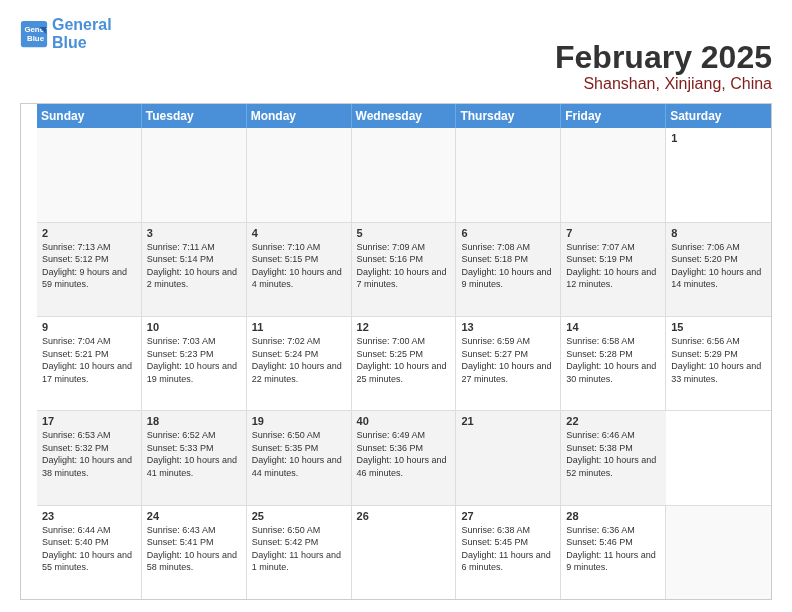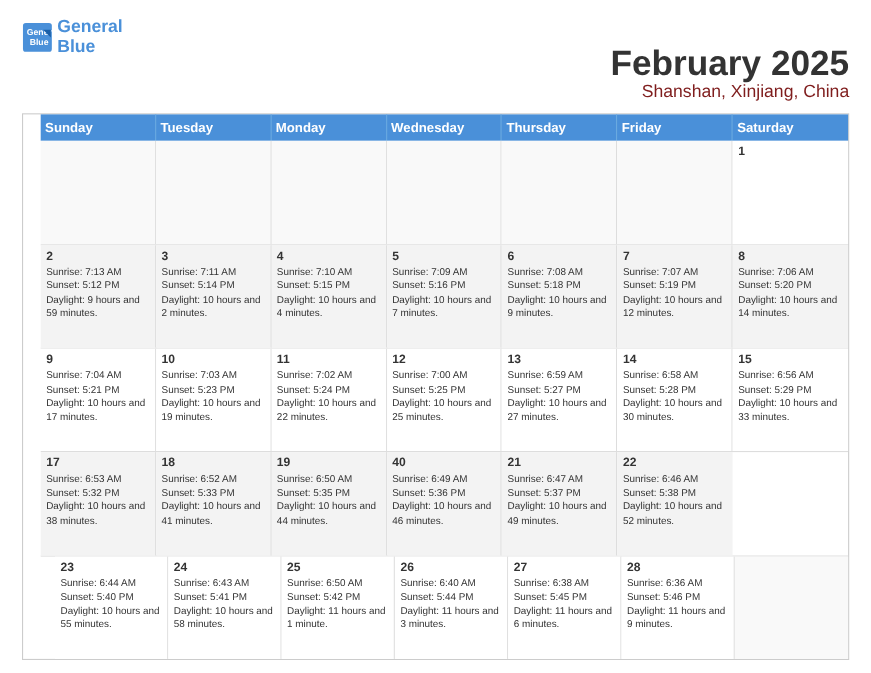--- a/index.html
+++ b/index.html
@@ -71,21 +71,21 @@
       flex: 1;
       display: flex;
       flex-direction: column;
     }
     .cal-row {
       display: grid;
       grid-template-columns: repeat(7, 1fr);
       flex: 1;
       border-bottom: 1px solid #ddd;
     }
-    .cal-row:last-child { border-bottom: none; margin-left: 13px; }
+    .cal-row:last-child { border-bottom: none; }
     .cal-cell {
       border-right: 1px solid #ddd;
       padding: 4px 5px;
       font-size: 9.5px;
       color: #333;
       vertical-align: top;
       background: #fff;
       min-height: 0;
     }
     .cal-cell:last-child { border-right: none; }
@@ -276,24 +276,20 @@
           </div>
           <div class="cal-cell shaded">
             <span class="day-num">40</span>
             <div class="cell-info">Sunrise: 6:49 AM
 Sunset: 5:36 PM
 Daylight: 10 hours
 and 46 minutes.</div>
           </div>
           <div class="cal-cell shaded">
             <span class="day-num">21</span>
-            <div class="cell-info">Sunrise: 6:47 AM
-Sunset: 5:37 PM
-Daylight: 10 hours
-and 49 minutes.</div>
           </div>
           <div class="cal-cell shaded">
             <span class="day-num">22</span>
             <div class="cell-info">Sunrise: 6:46 AM
 Sunset: 5:38 PM
 Daylight: 10 hours
 and 52 minutes.</div>
           </div>
         </div>
         <div class="cal-row">
@@ -313,24 +309,20 @@
           </div>
           <div class="cal-cell">
             <span class="day-num">25</span>
             <div class="cell-info">Sunrise: 6:50 AM
 Sunset: 5:42 PM
 Daylight: 11 hours
 and 1 minute.</div>
           </div>
           <div class="cal-cell">
             <span class="day-num">26</span>
-            <div class="cell-info">Sunrise: 6:40 AM
-Sunset: 5:44 PM
-Daylight: 11 hours
-and 3 minutes.</div>
           </div>
           <div class="cal-cell">
             <span class="day-num">27</span>
             <div class="cell-info">Sunrise: 6:38 AM
 Sunset: 5:45 PM
 Daylight: 11 hours
 and 6 minutes.</div>
           </div>
           <div class="cal-cell">
             <span class="day-num">28</span>

